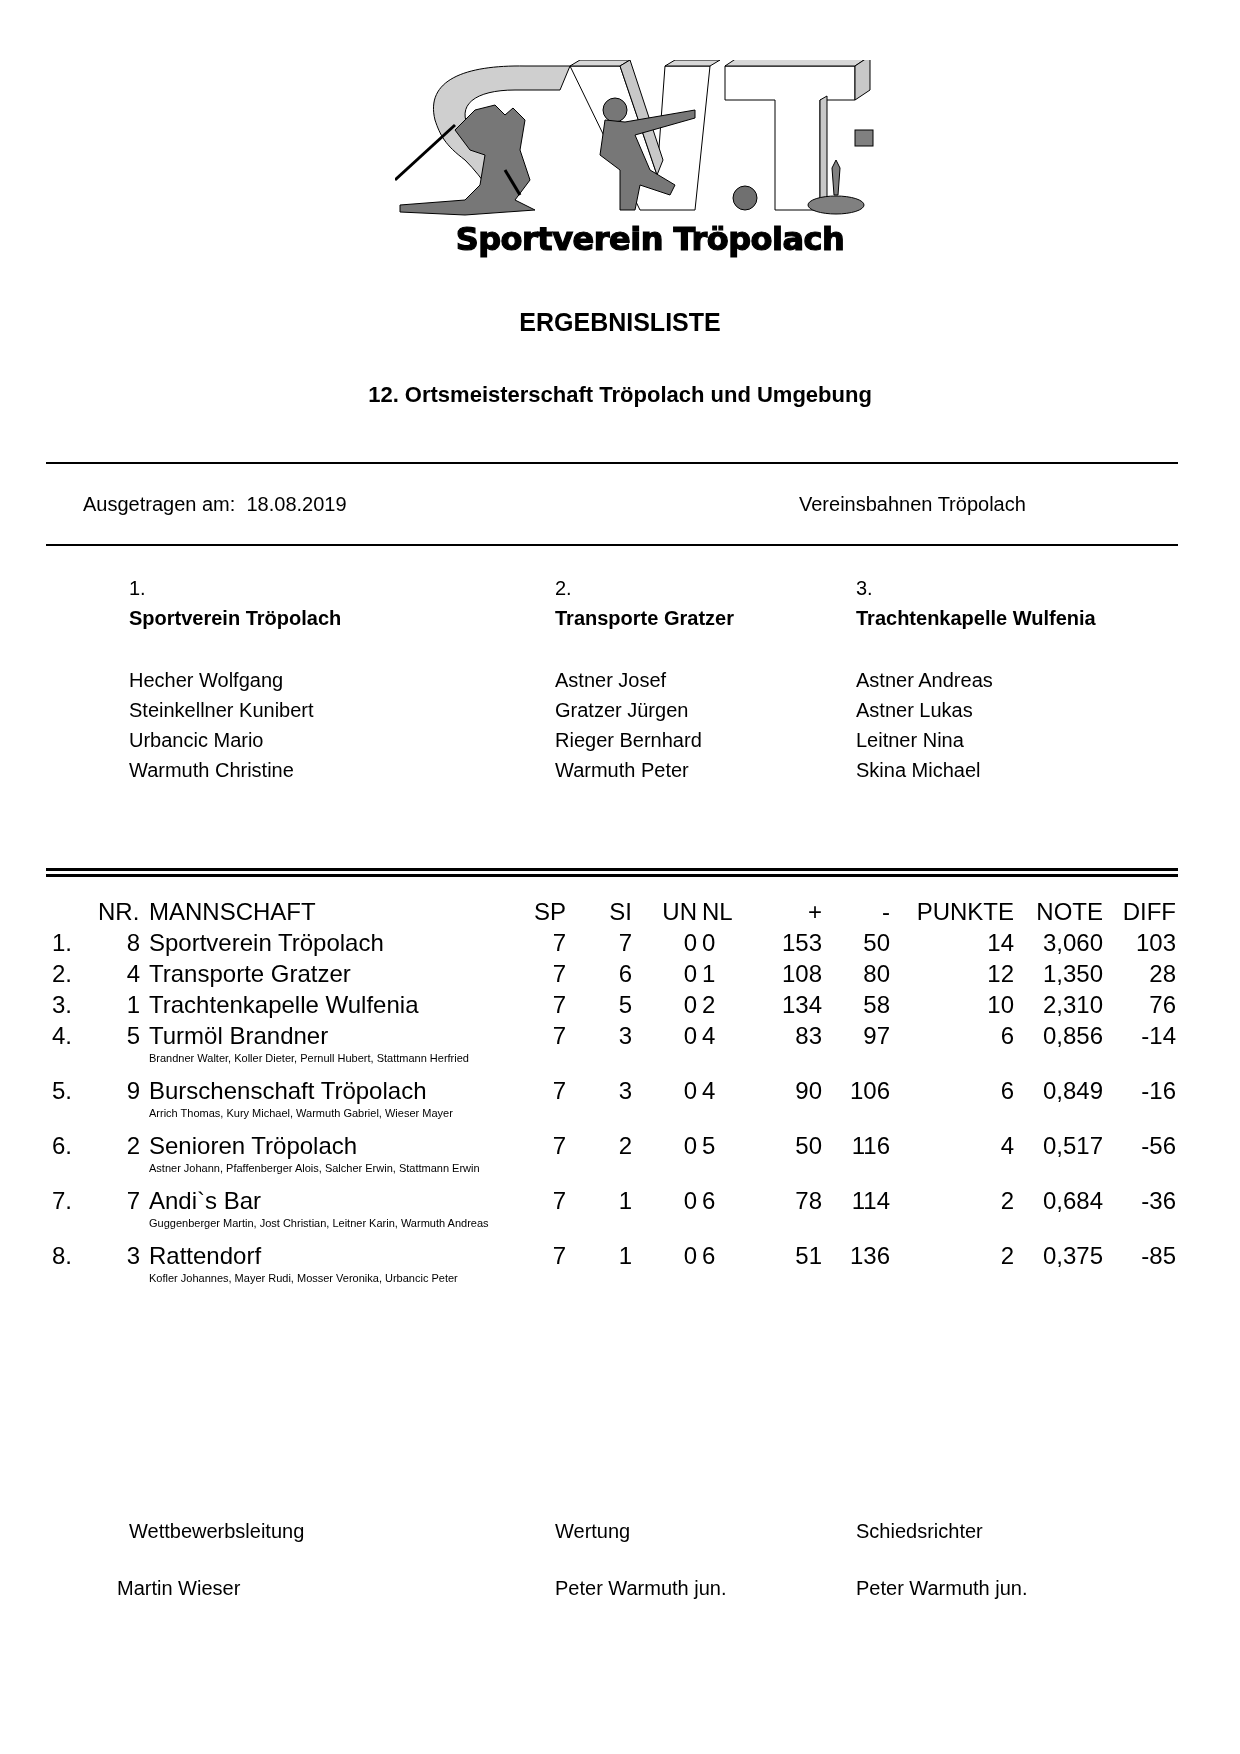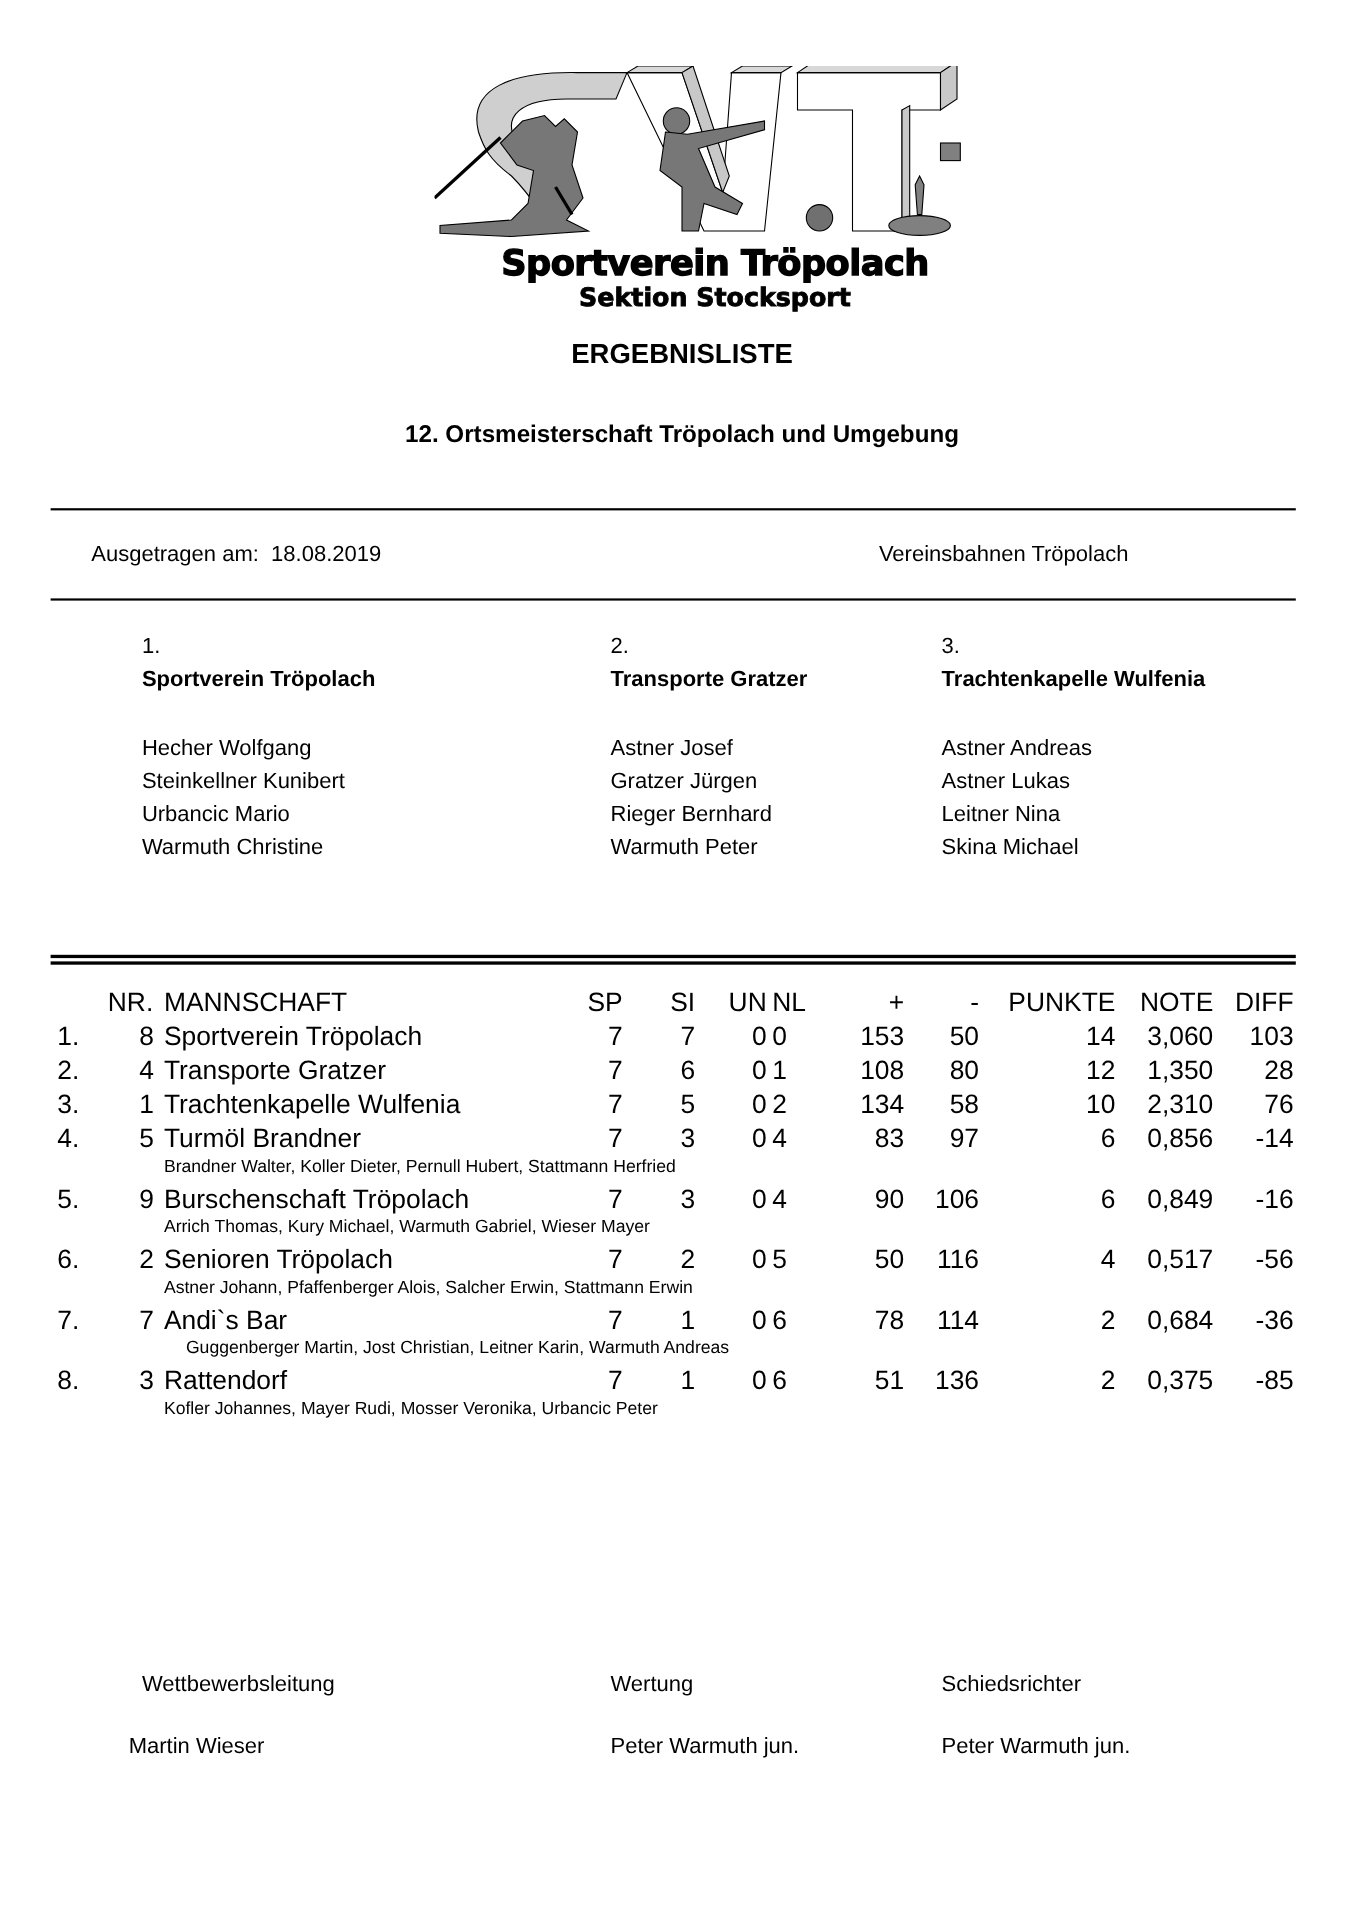--- a/index.html
+++ b/index.html
@@ -35,21 +35,21 @@
   .c-name { left: 149px; }
   .c-sp { left: 520px; width: 46px; text-align: right; }
   .c-si { left: 580px; width: 52px; text-align: right; }
   .c-un { left: 640px; width: 57px; text-align: right; }
   .c-nl { left: 702px; width: 50px; }
   .c-plus { left: 764px; width: 58px; text-align: right; }
   .c-minus { left: 830px; width: 60px; text-align: right; }
   .c-pkt { left: 900px; width: 114px; text-align: right; }
   .c-note { left: 1020px; width: 83px; text-align: right; }
   .c-diff { left: 1108px; width: 68px; text-align: right; }
-  .members { position: absolute; left: 149px; font-size: 16px; white-space: nowrap; text-align: center; }
+  .members { position: absolute; left: 149px; font-size: 11px; white-space: nowrap; text-align: center; }
 </style>
 </head>
 <body>
 
 <div id="logo" class="abs">
   <svg width="480" height="160" viewBox="0 0 480 160">
 
     <g stroke="#000" stroke-width="1" fill="#d0d0d0">
 
       <path d="M40,60 C30,20 70,5 130,6 L175,6 L165,30 L120,30 C80,30 60,45 75,70 C90,95 120,110 110,150 C100,140 90,120 70,100 C50,85 45,75 40,60 Z" fill="#cfcfcf"></path>
@@ -78,21 +78,20 @@
       <circle cx="220" cy="50" r="12"></circle>
       <path d="M210,60 L230,62 L300,50 L300,58 L240,75 L255,110 L280,125 L275,135 L245,125 L240,150 L225,150 L225,110 L205,95 Z"></path>
     </g>
 
     <g fill="#808080" stroke="#000" stroke-width="1">
       <path d="M437,108 L441,100 L445,108 L443,135 L439,135 Z"></path>
       <ellipse cx="441" cy="145" rx="28" ry="9"></ellipse>
     </g>
   </svg>
   <div class="logo-text1">Sportverein  Tröpolach</div>
-  <div class="logo-text2">Sektion Stocksport</div>
 </div>
 
 <div class="abs title1">ERGEBNISLISTE</div>
 <div class="abs title2">12. Ortsmeisterschaft Tröpolach und Umgebung</div>
 
 <div class="abs hr" style="top:462px"></div>
 
 <div class="abs txt" style="left:52px; top:493px">
   <span>Ausgetragen am:</span>&nbsp;&nbsp;<span>18.08.2019</span>
 </div>
@@ -237,21 +236,21 @@
         <span class="c-sp">7</span>
         <span class="c-si">1</span>
         <span class="c-un">0</span>
         <span class="c-nl">6</span>
         <span class="c-plus">78</span>
         <span class="c-minus">114</span>
         <span class="c-pkt">2</span>
         <span class="c-note">0,684</span>
         <span class="c-diff">-36</span>
       </div>
-      <div class="members" style="top: 1217px; margin-left: 20px;">Guggenberger Martin, Jost Christian, Leitner Karin, Warmuth Andreas</div>
+      <div class="members" style="top: 1217px;">Guggenberger Martin, Jost Christian, Leitner Karin, Warmuth Andreas</div>
       <div class="row" style="top: 1242px;">
         <span class="c-rank">8.</span>
         <span class="c-nr">3</span>
         <span class="c-name">Rattendorf</span>
         <span class="c-sp">7</span>
         <span class="c-si">1</span>
         <span class="c-un">0</span>
         <span class="c-nl">6</span>
         <span class="c-plus">51</span>
         <span class="c-minus">136</span>

